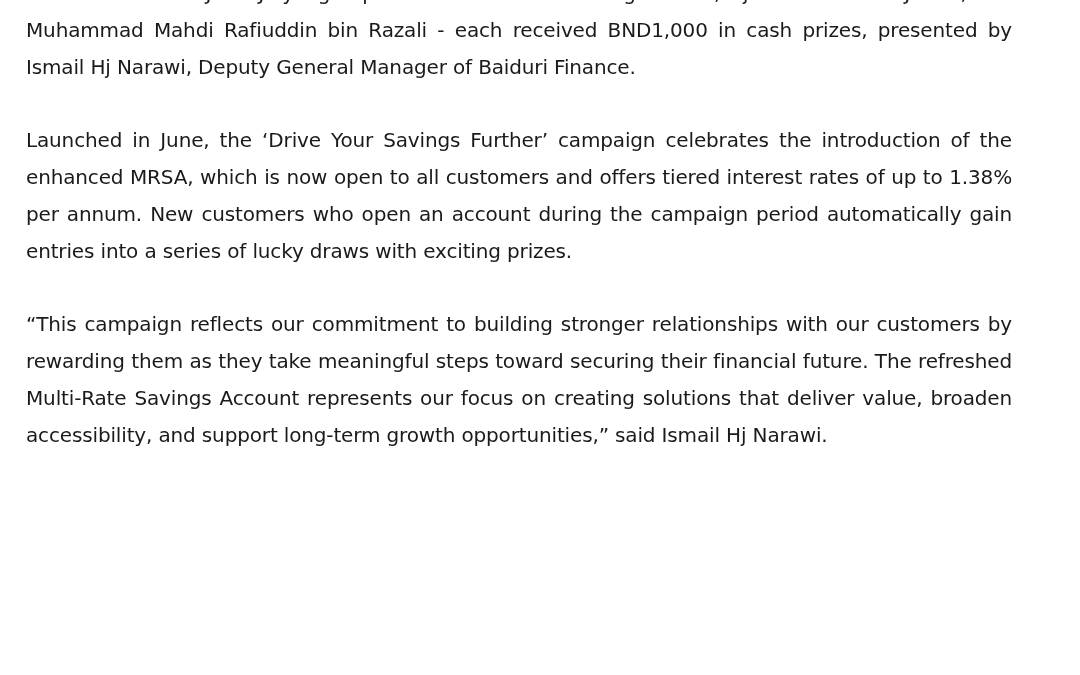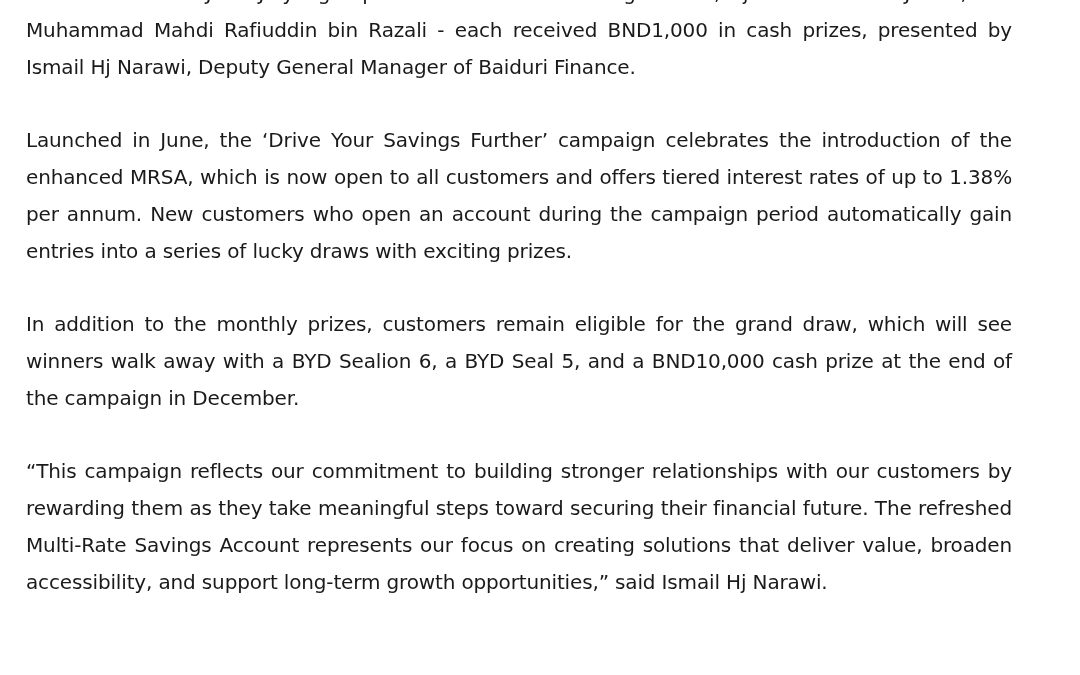--- a/index.html
+++ b/index.html
@@ -32,15 +32,14 @@
     .para.last-line-left {
       text-align-last: left;
     }
   </style>
 </head>
 <body>
 
 <div class="article">
   <p class="para last-line-left">winners from the June–July sign-ups - Nooraidnawati binti Pg Ahmad, Hjh Khairan binti Johari, and Muhammad Mahdi Rafiuddin bin Razali - each received BND1,000 in cash prizes, presented by Ismail Hj Narawi, Deputy General Manager of Baiduri Finance.</p>
   <p class="para last-line-left">Launched in June, the ‘Drive Your Savings Further’ campaign celebrates the introduction of the enhanced MRSA, which is now open to all customers and offers tiered interest rates of up to 1.38% per annum. New customers who open an account during the campaign period automatically gain entries into a series of lucky draws with exciting prizes.</p>
-  <p class="para last-line-left">In addition to the monthly prizes, customers remain eligible for the grand draw, which will see winners walk away with a BYD Sealion 6, a BYD Seal 5, and a BND10,000 cash prize at the end of the campaign in December.</p>
   <p class="para last-line-left">“This campaign reflects our commitment to building stronger relationships with our customers by rewarding them as they take meaningful steps toward securing their financial future. The refreshed Multi-Rate Savings Account represents our focus on creating solutions that deliver value, broaden accessibility, and support long-term growth opportunities,” said Ismail Hj Narawi.</p>
 </div>
 
 </body></html>

